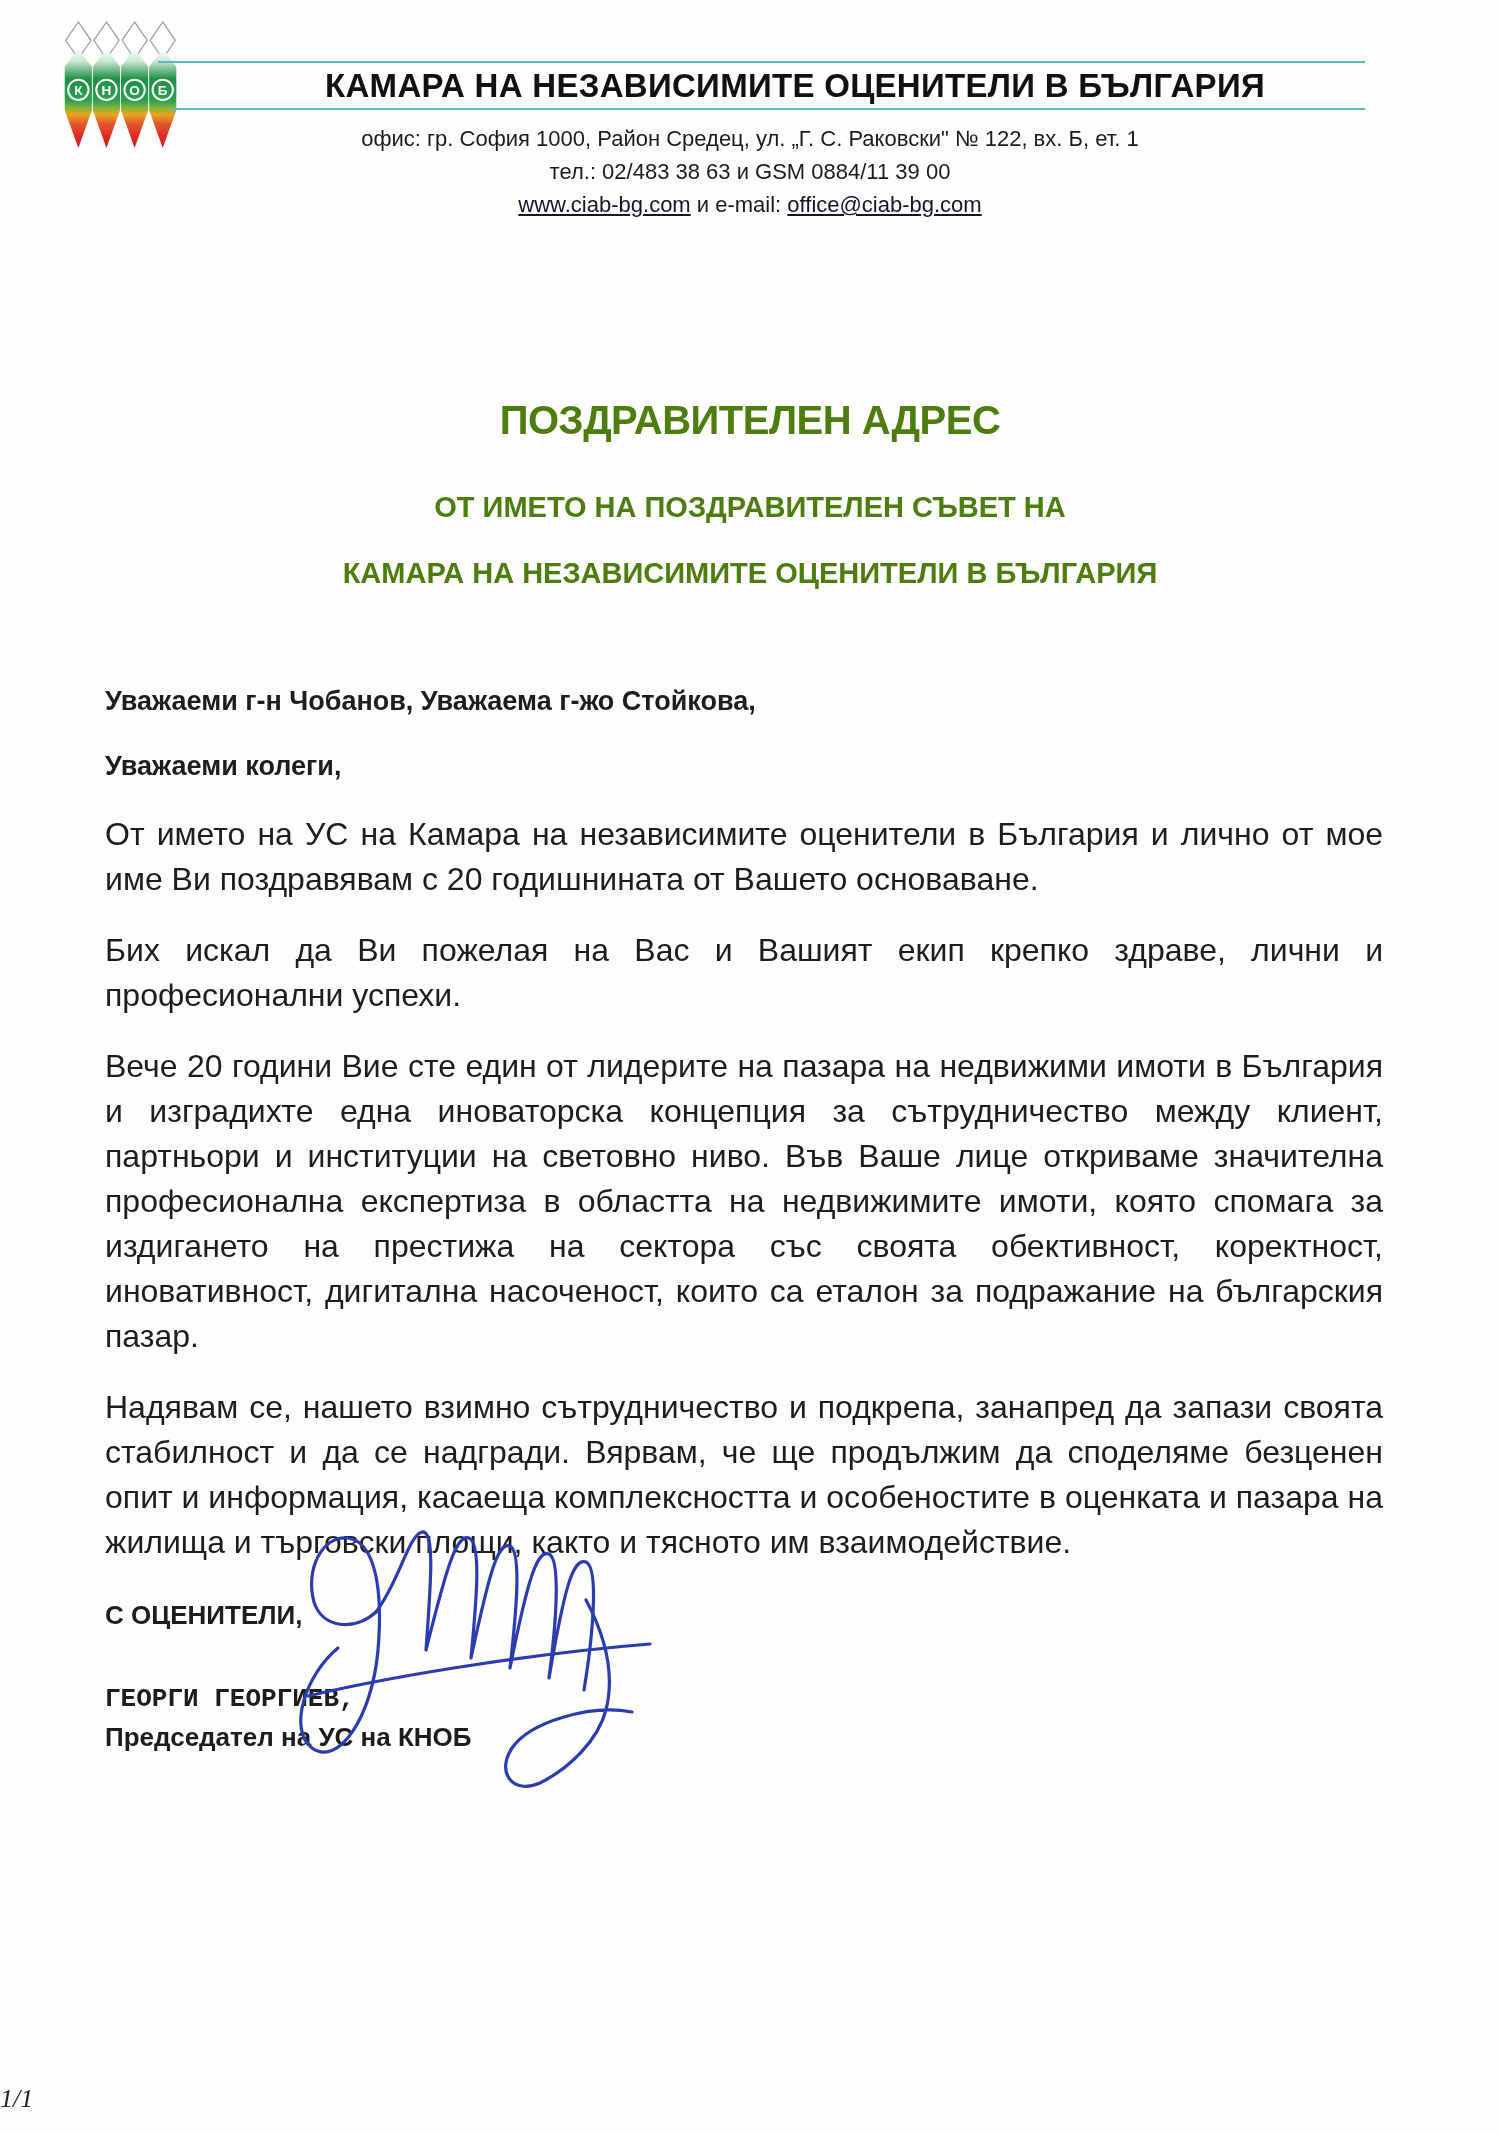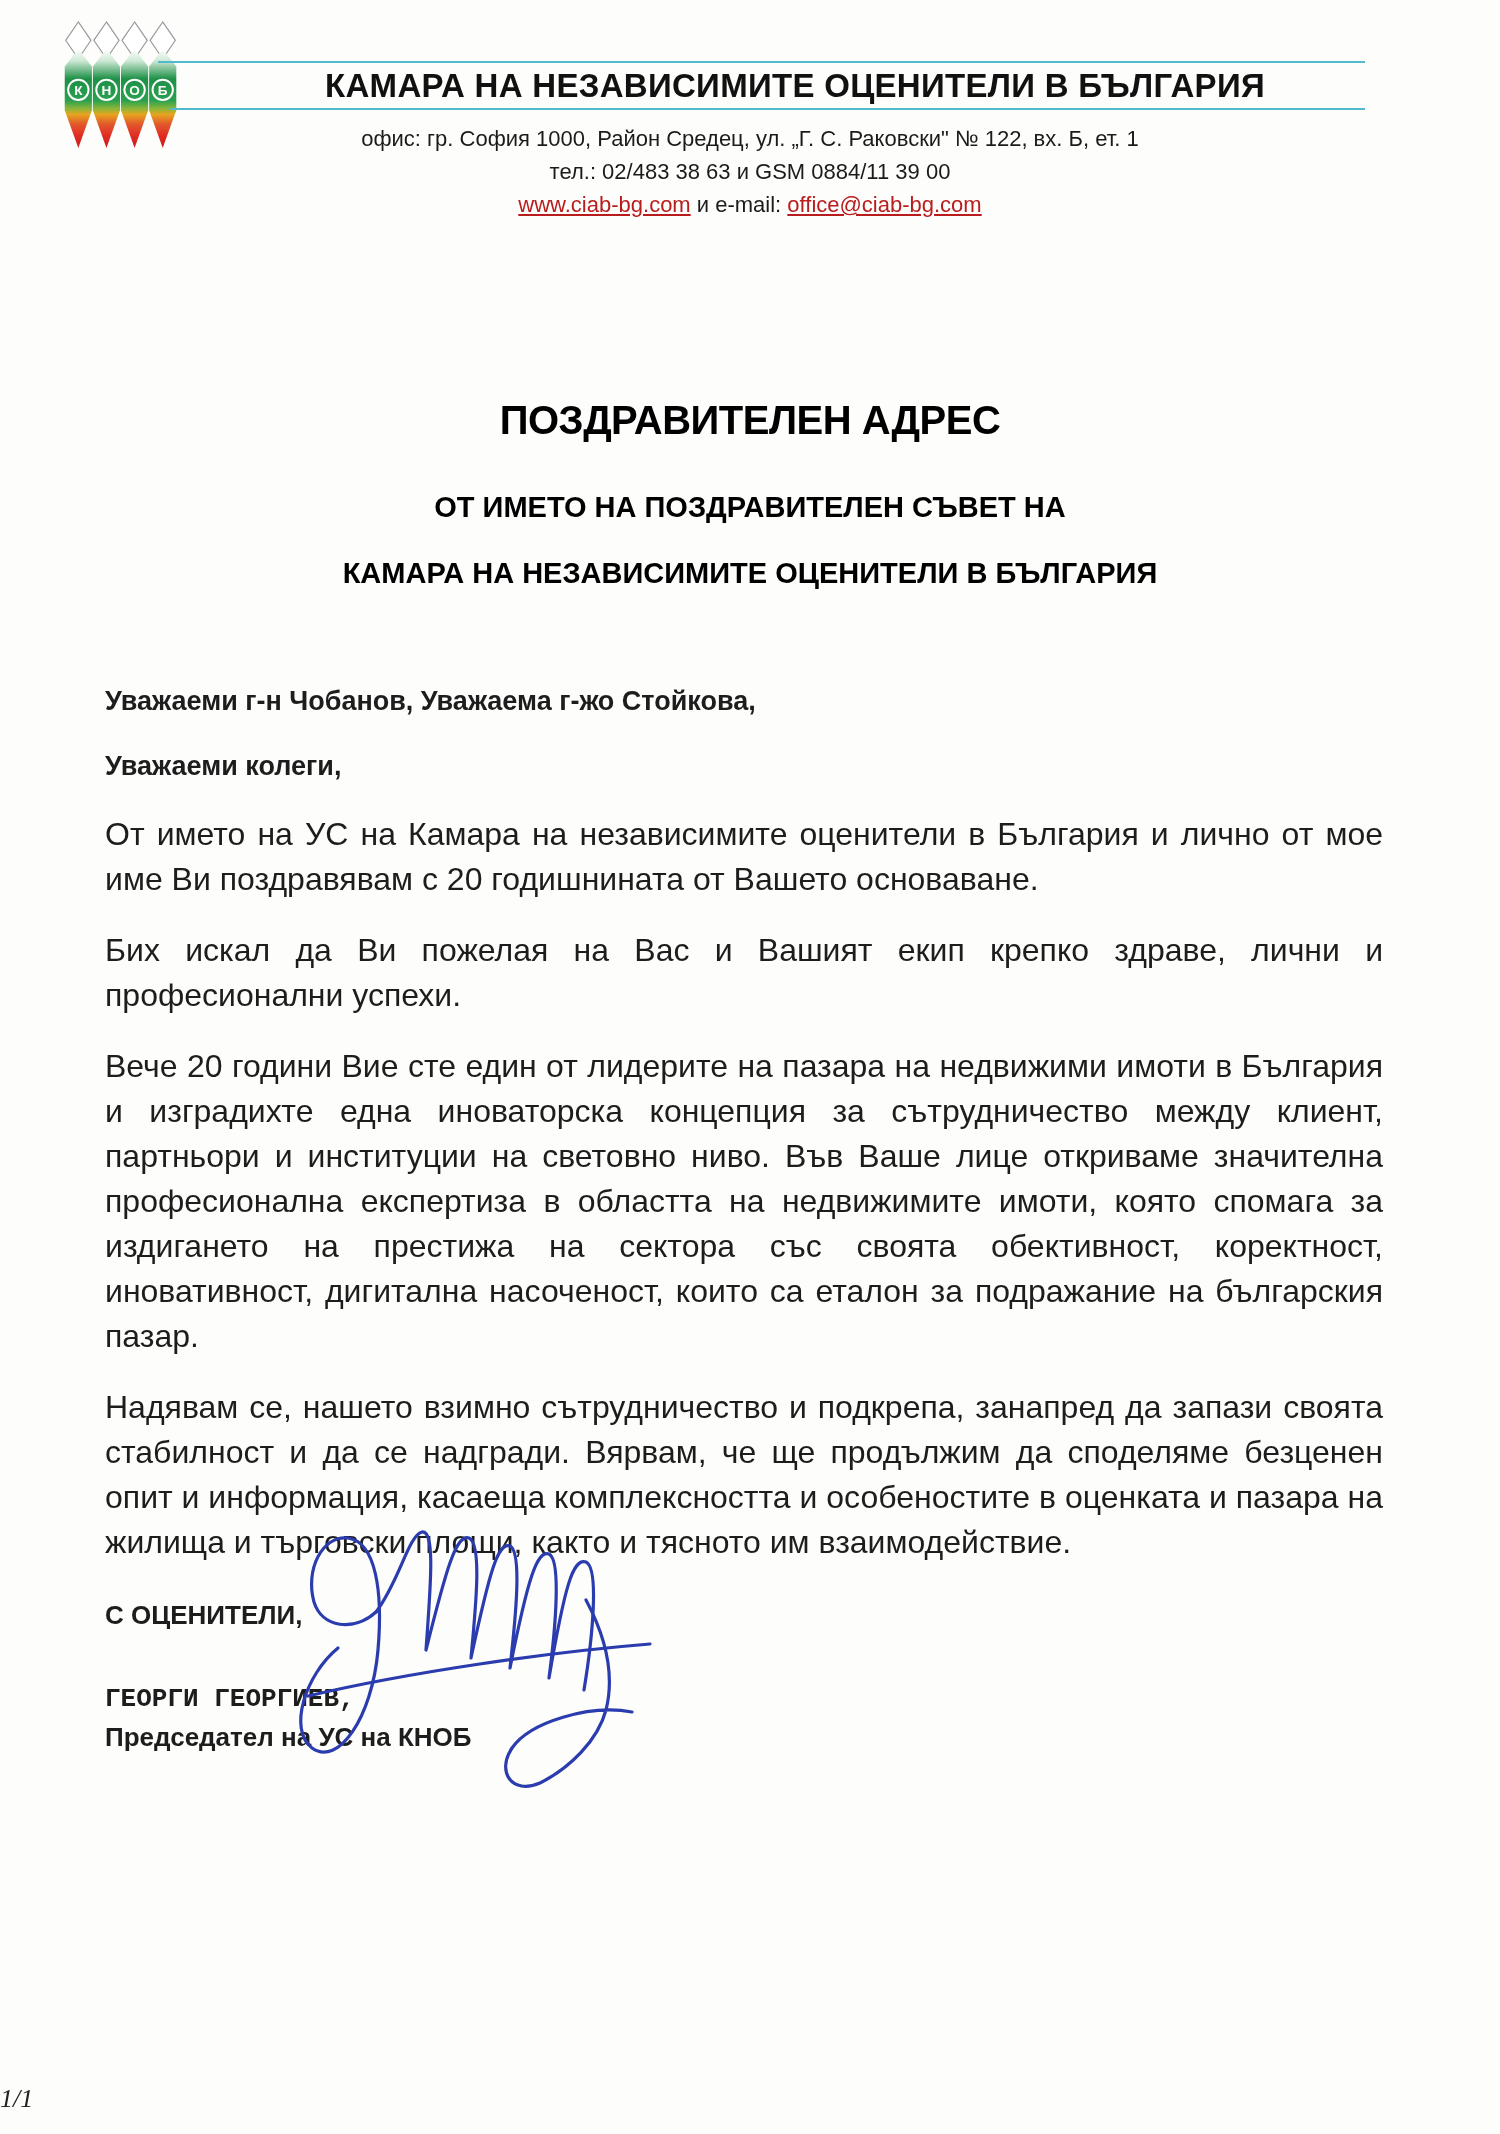--- a/index.html
+++ b/index.html
@@ -19,23 +19,23 @@
   .rule-bottom{top:108px;left:170px;right:135px;}
   .org-name{
     position:absolute;top:64px;left:225px;right:135px;
     text-align:center;font-size:33px;font-weight:700;color:#111;
     letter-spacing:.3px;white-space:nowrap;line-height:44px;
   }
   .contact{
     position:absolute;top:122px;left:0;right:0;
     text-align:center;font-size:22px;line-height:33px;color:#1b1b1b;
   }
-  .contact a{color:#b91c1c;text-decoration:underline;}
+  .contact a{color:#0f172a;text-decoration:underline;}
   
-  .title-block{position:absolute;top:398px;left:0;right:0;text-align:center;color:#000000;}
+  .title-block{position:absolute;top:398px;left:0;right:0;text-align:center;color:#4d7c0f;}
   .title-main{font-size:40px;font-weight:700;letter-spacing:-.5px;margin:0 0 48px 0;}
   .title-sub{font-size:29px;font-weight:700;margin:0 0 33px 0;}
   .title-sub2{font-size:29px;font-weight:700;margin:0;}
   
   .letter-body{position:absolute;top:682px;left:105px;right:117px;}
   .salutation{font-size:27px;font-weight:700;line-height:39px;margin:0 0 26px 0;}
   .para{
     font-size:32px;line-height:45px;margin:0 0 26px 0;
     text-align:justify;text-justify:inter-word;
   }

